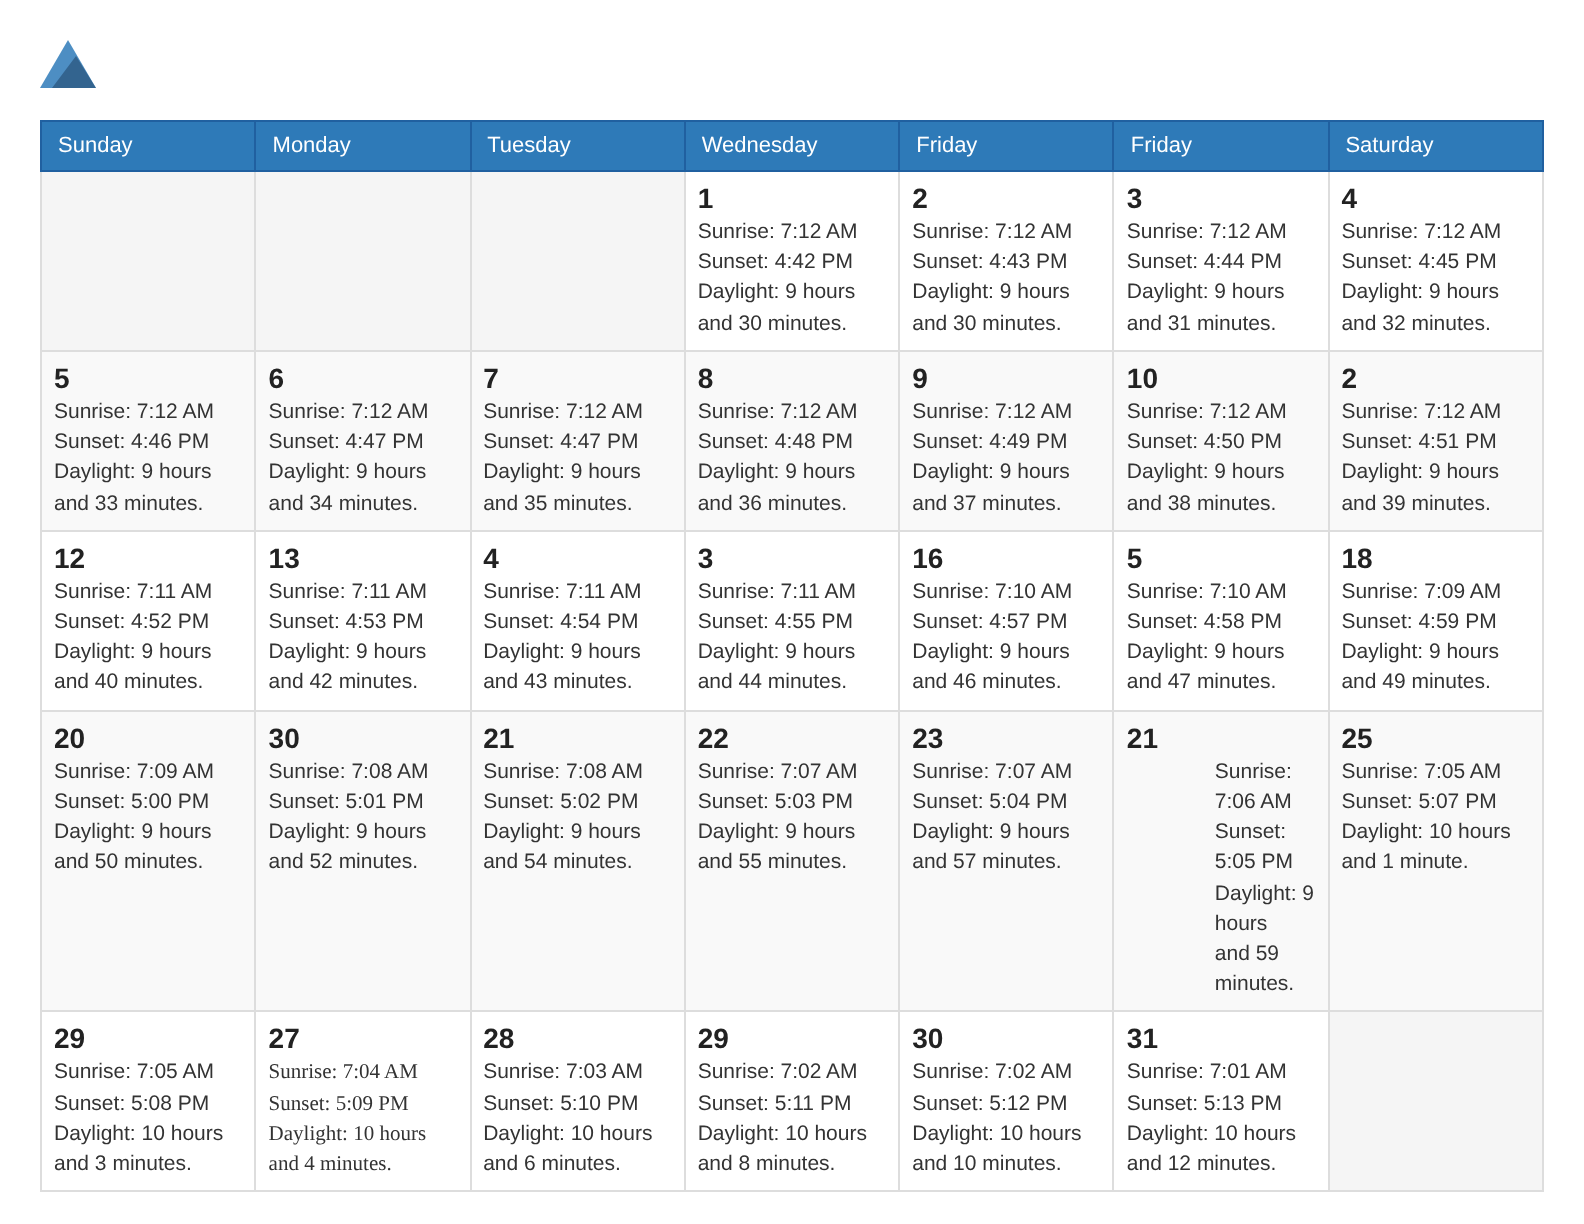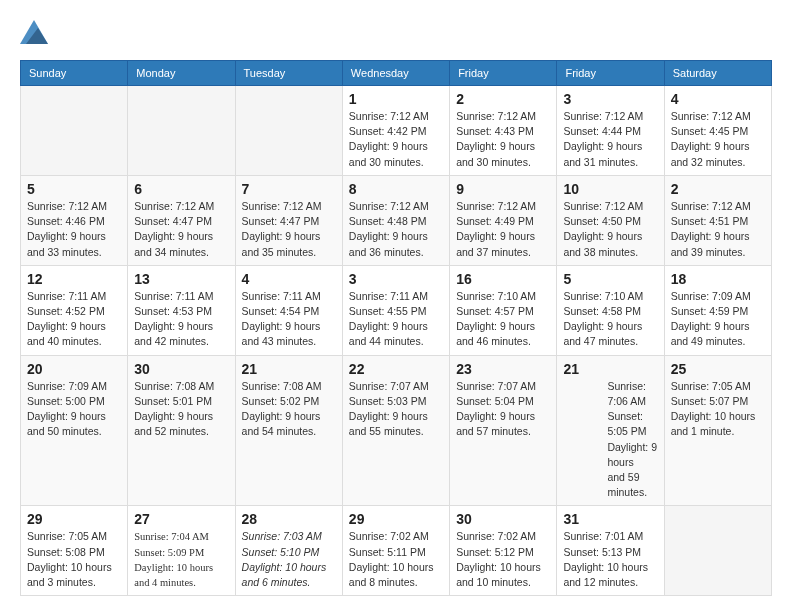--- a/index.html
+++ b/index.html
@@ -316,21 +316,21 @@
         </td>
         <td>
           <div class="day-number">27</div>
           <div class="day-info" style="white-space: pre-line; font-family: Liberation Serif, serif;">Sunrise: 7:04 AM
 Sunset: 5:09 PM
 Daylight: 10 hours
 and 4 minutes.</div>
         </td>
         <td>
           <div class="day-number">28</div>
-          <div class="day-info" style="white-space: pre-line; font-style: italic;">Sunrise: 7:03 AM
+          <div class="day-info" style="white-space: pre-line;">Sunrise: 7:03 AM
 Sunset: 5:10 PM
 Daylight: 10 hours
 and 6 minutes.</div>
         </td>
         <td>
           <div class="day-number">29</div>
           <div class="day-info" style="white-space: pre-line;">Sunrise: 7:02 AM
 Sunset: 5:11 PM
 Daylight: 10 hours
 and 8 minutes.</div>

